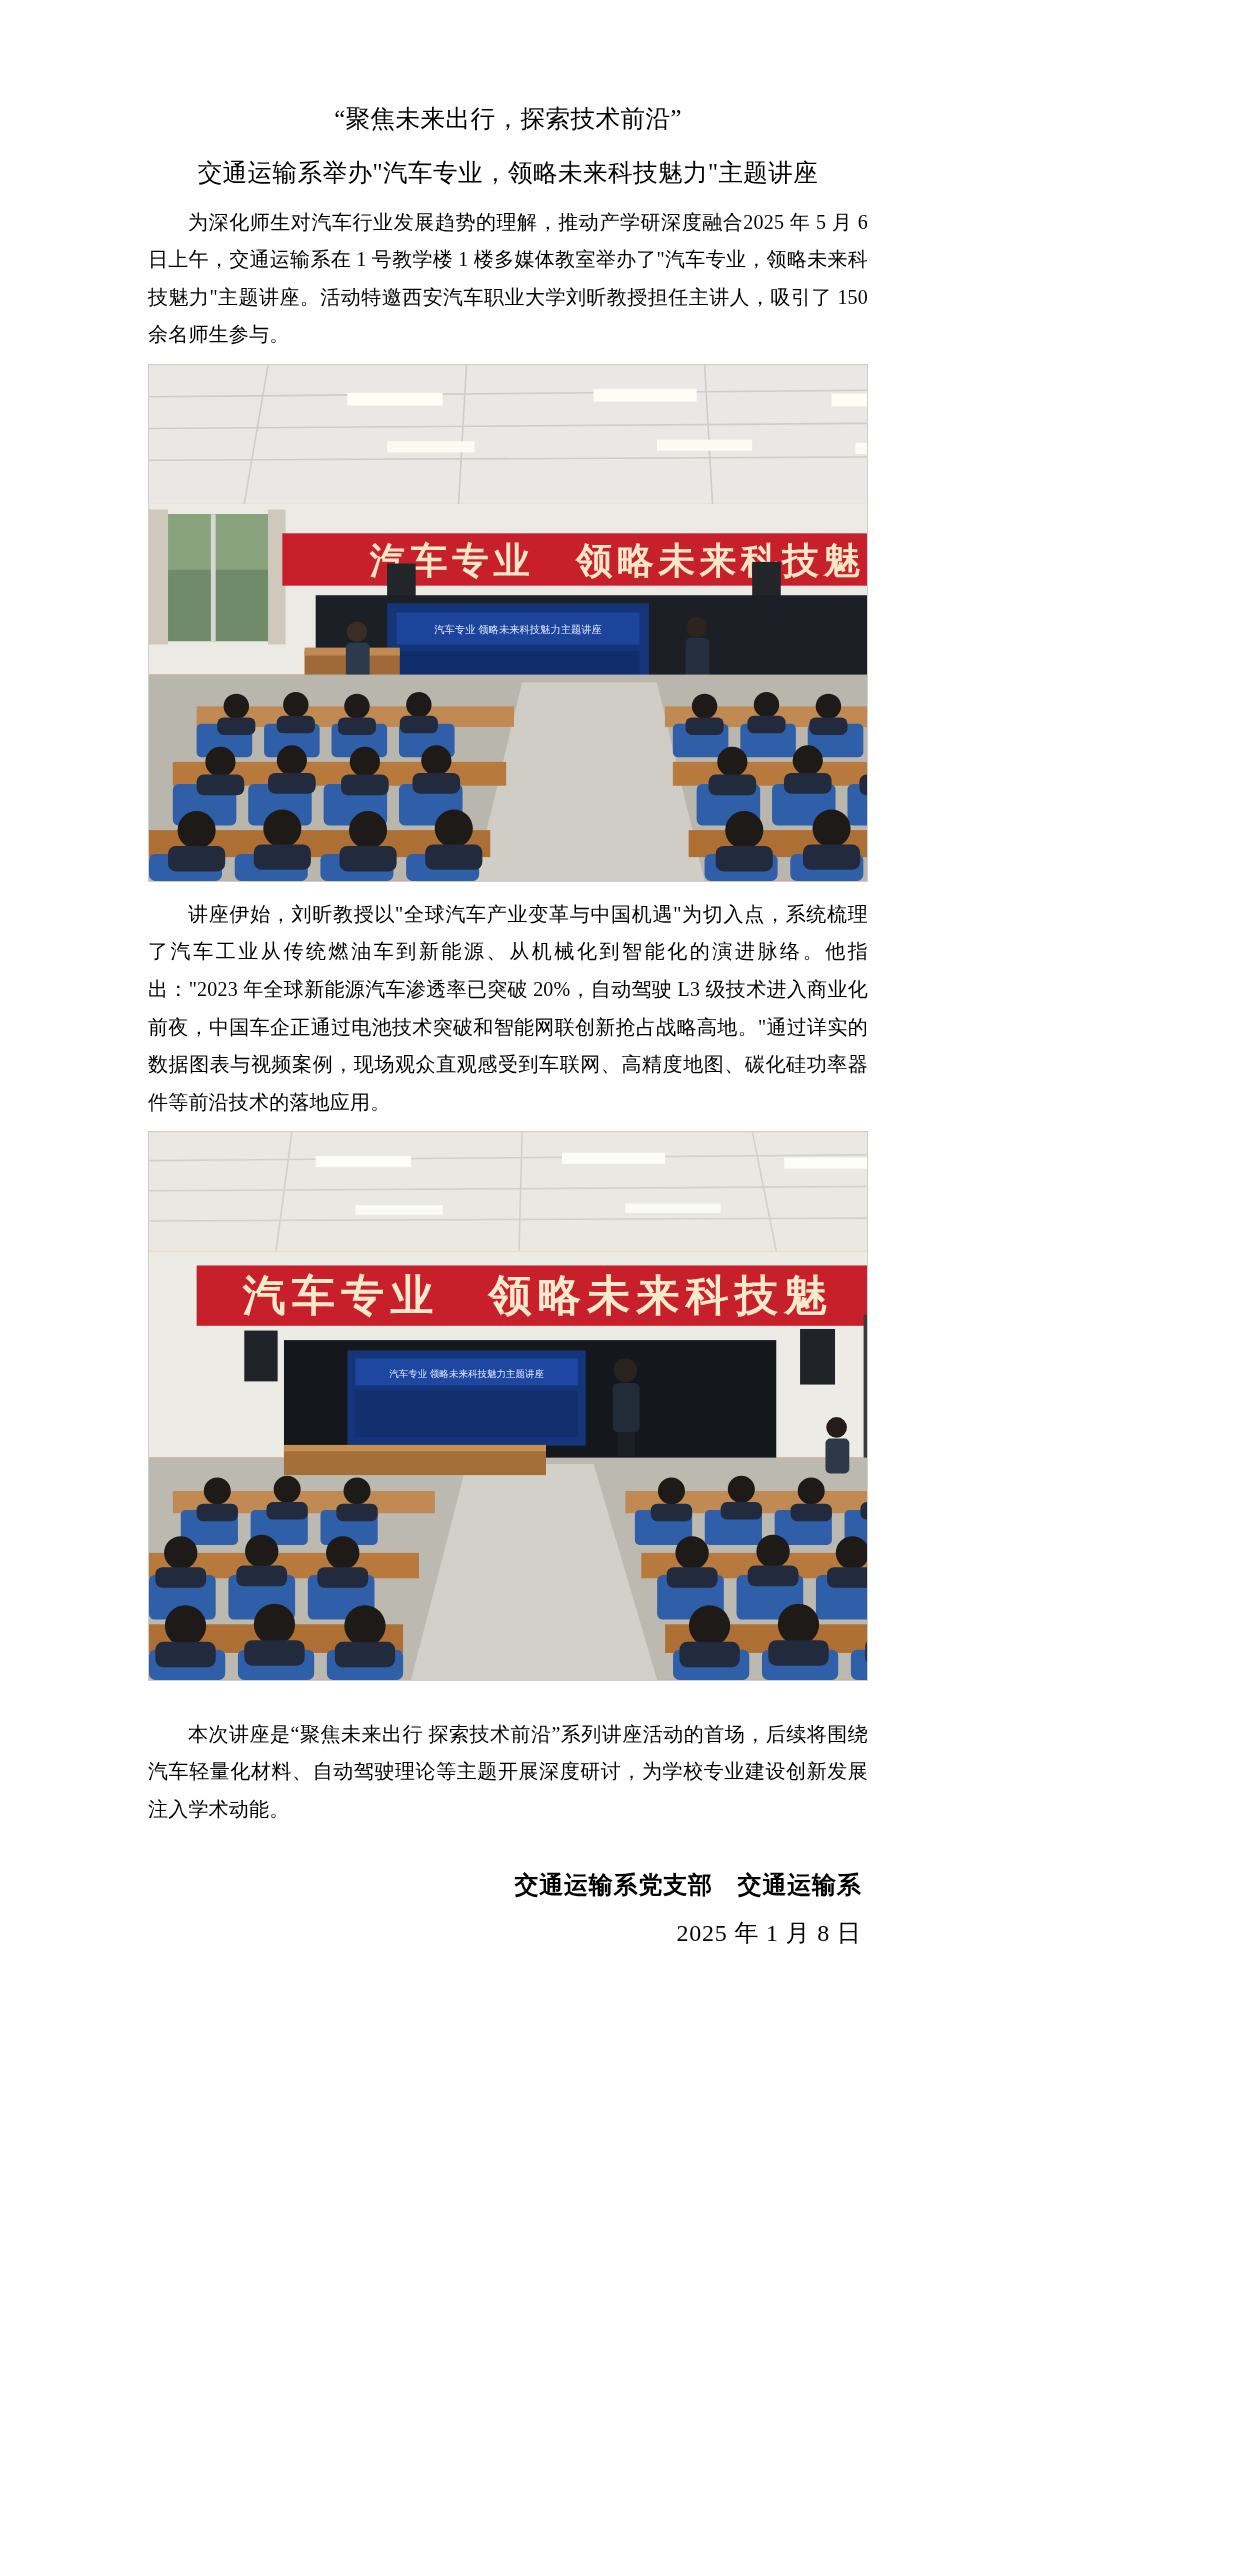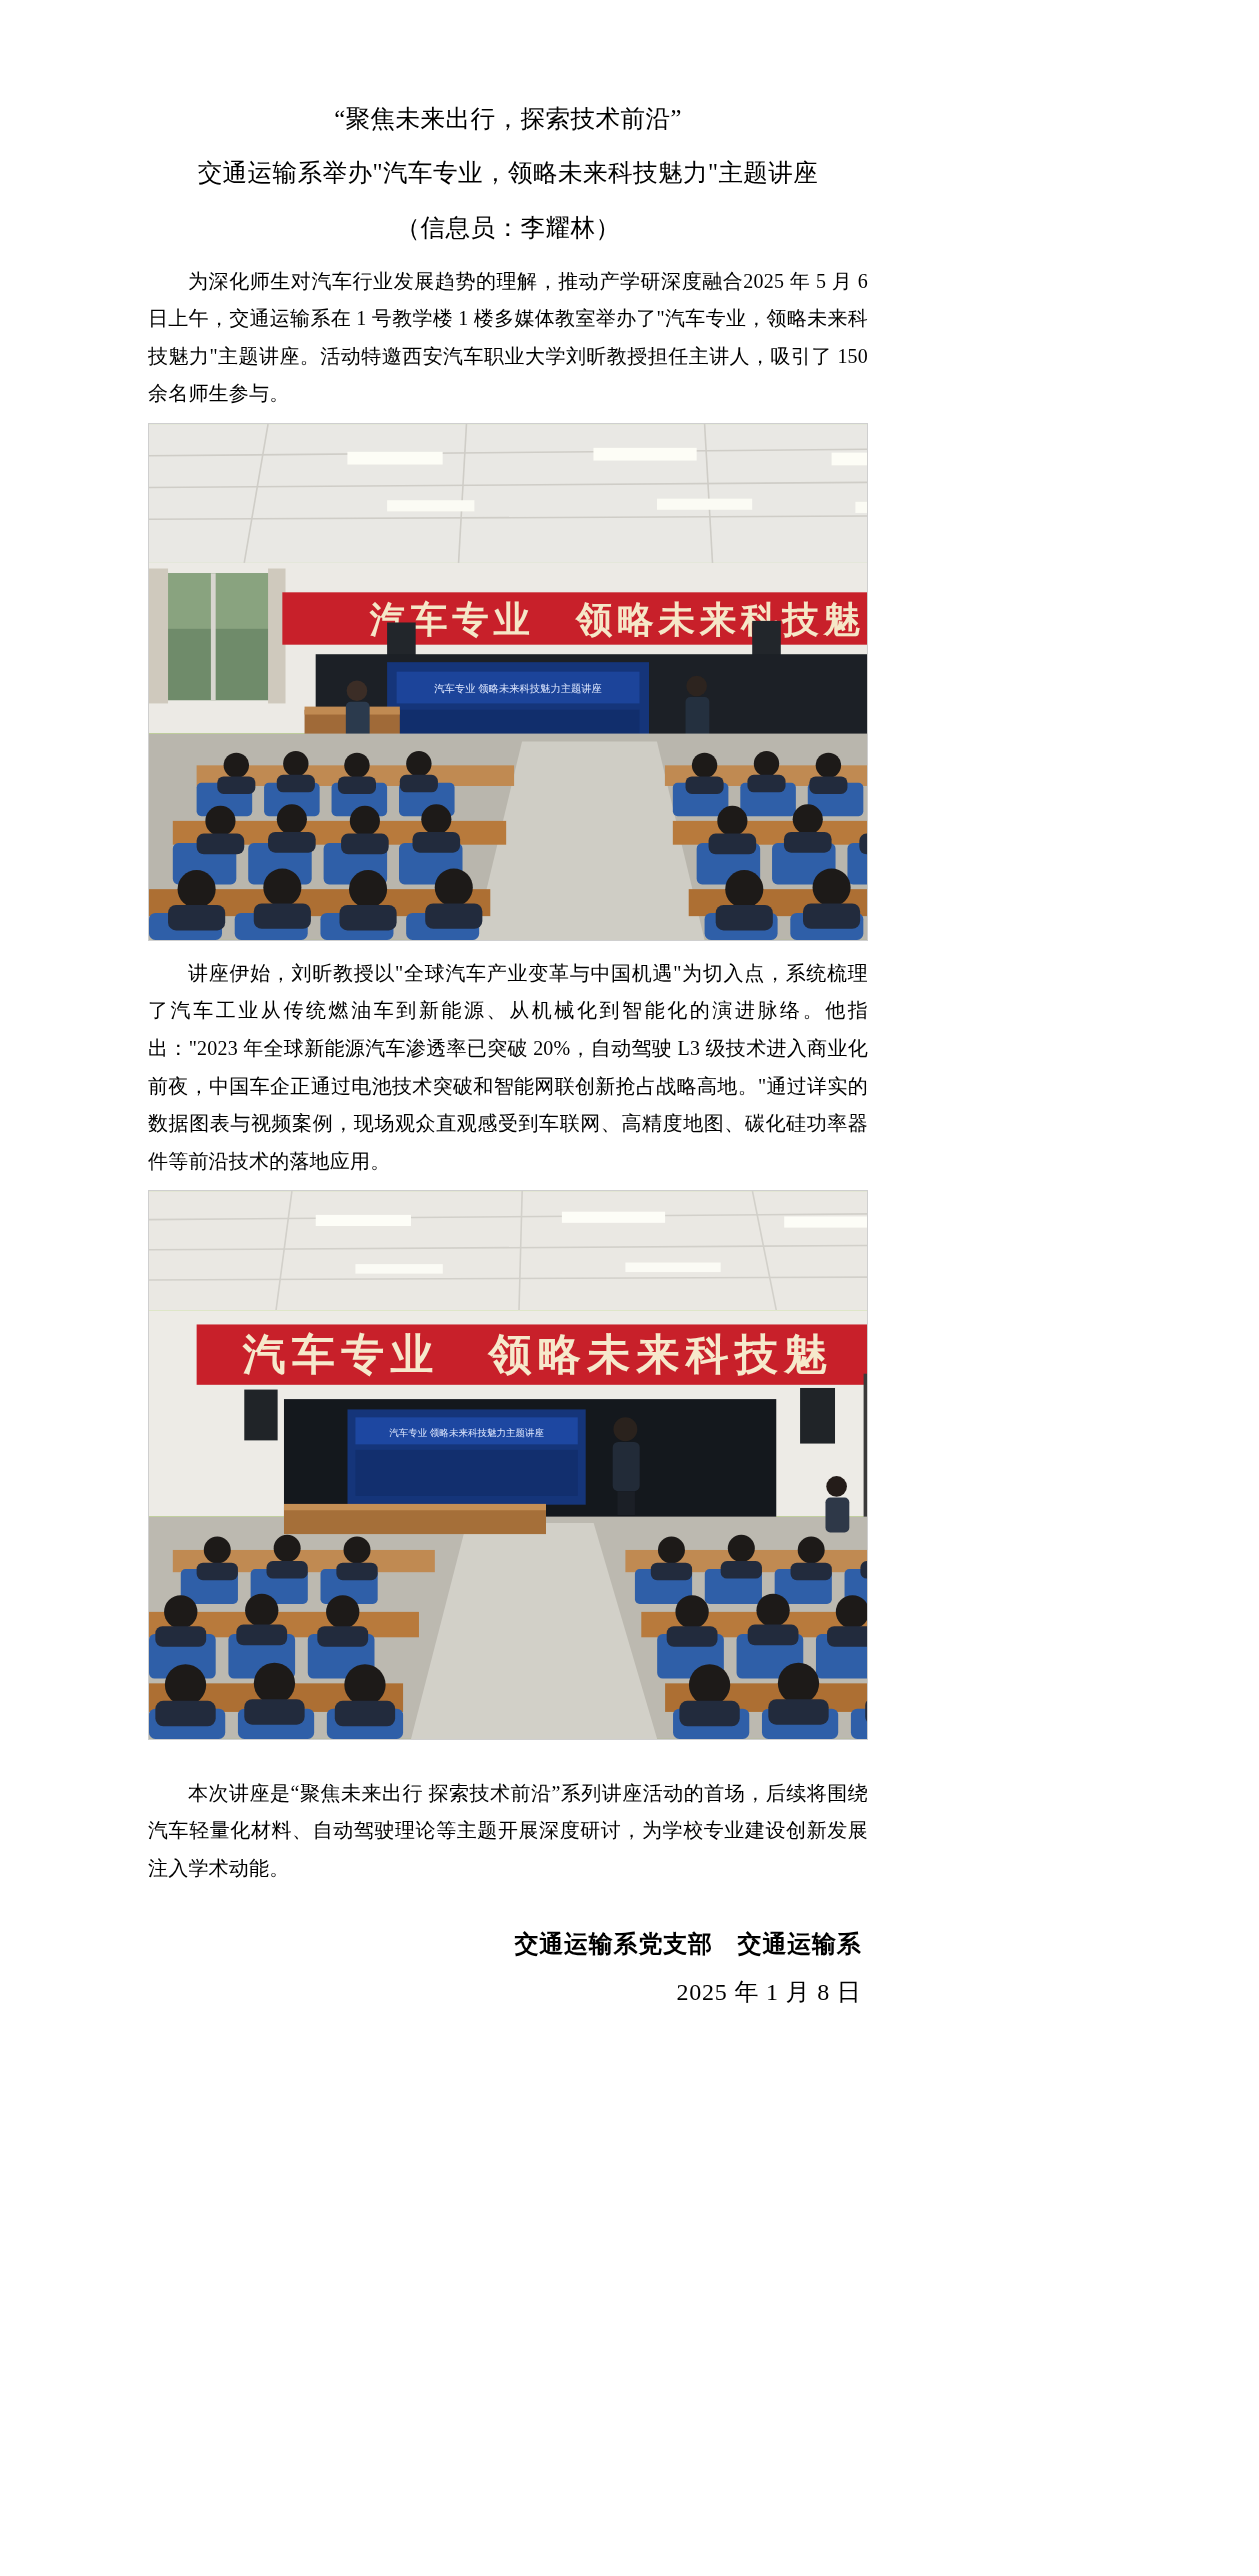--- a/index.html
+++ b/index.html
@@ -47,21 +47,21 @@
     margin: 9.5px 0 14.3px 0;
     display: flex;
     justify-content: center;
   }
 
   
   .photo {
     position: relative;
     overflow: hidden;
     border: 0.8px solid #cfcfcf;
-    background: #84cc16;
+    background: #f97316;
   }
   .photo svg { display: block; }
 
   .sign-block {
     margin-top: 32px;
     text-align: right;
     font-size: 24px;
     line-height: 2.0;
     letter-spacing: 0.8px;
   }
@@ -69,21 +69,20 @@
   .sign-block .date { margin-right: 6.4px; }
   .spacer-small { height: 20.6px; }
 </style>
 </head>
 <body>
 
 <div class="page">
 
   <div class="title-line t1">“聚焦未来出行，探索技术前沿”</div>
   <div class="title-line t2">交通运输系举办"汽车专业，领略未来科技魅力"主题讲座</div>
-  <div class="title-line byline">（信息员：李耀林）</div>
 
   <p class="body-text">为深化师生对汽车行业发展趋势的理解，推动产学研深度融合2025 年 5 月 6 日上午，交通运输系在 1 号教学楼 1 楼多媒体教室举办了"汽车专业，领略未来科技魅力"主题讲座。活动特邀西安汽车职业大学刘昕教授担任主讲人，吸引了 150 余名师生参与。</p>
 
   <div class="figure">
     <div class="photo">
       <svg width="881" height="516" viewBox="0 0 1110 650" role="img">
 
         <rect x="0" y="0" width="1110" height="175" fill="#e9e8e4"></rect>
         <g stroke="#cfcdc7" stroke-width="2" fill="none">
           <path d="M0 40 L1110 30"></path>

